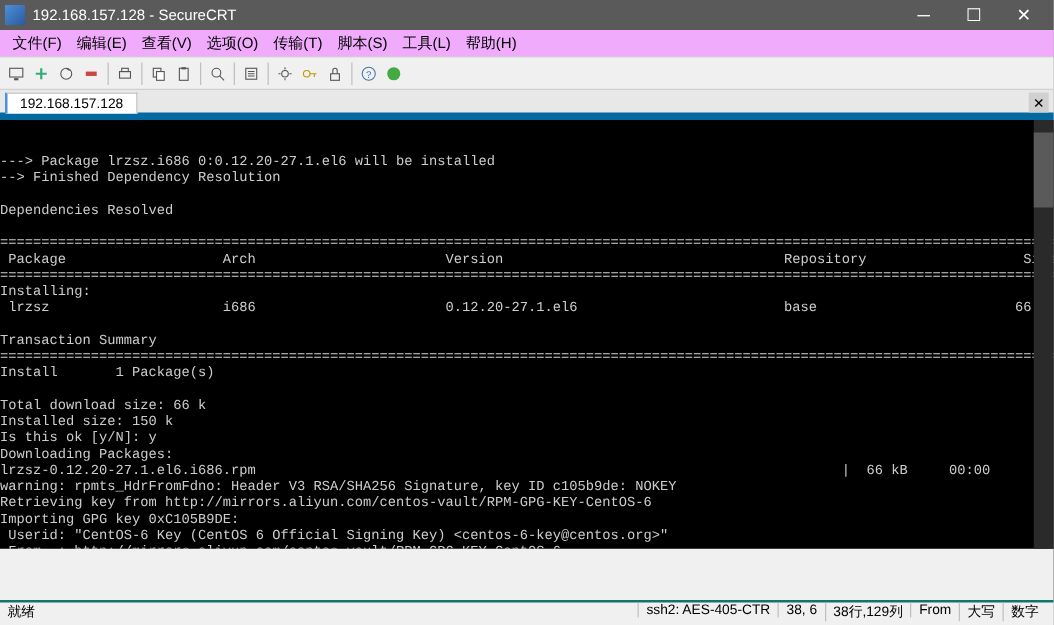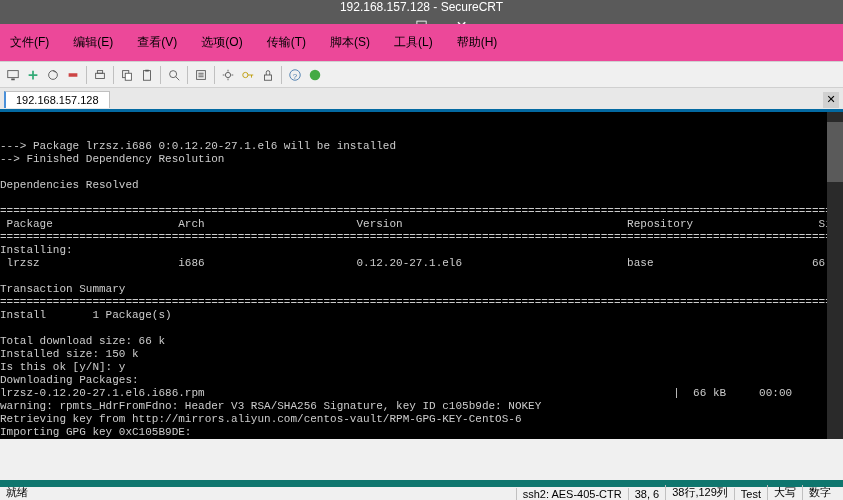--- a/index.html
+++ b/index.html
@@ -1,34 +1,34 @@
 <!DOCTYPE html>
 <html><head>
 <meta charset="utf-8">
 <style>
 * { margin: 0; padding: 0; box-sizing: border-box; }
 body { font-family: "Segoe UI", Tahoma, sans-serif; font-size: 12px; width: 843px; height: 500px; background: #f0f0f0; overflow: hidden; display: flex; flex-direction: column; }
-.titlebar { background: #5a5a5a; color: #fff; height: 24px; display: flex; align-items: center; padding: 0 4px; flex-direction: column; }
+.titlebar { background: #5a5a5a; color: #fff; height: 24px; display: flex; align-items: center; padding: 0 4px; }
 .titlebar .icon { width: 16px; height: 16px; background: linear-gradient(135deg,#4a90d9,#2c5aa0); margin-right: 6px; }
 .titlebar .title { flex: 1; font-size: 12px; }
 .winbtns { display: flex; }
 .winbtn { width: 40px; height: 24px; display: flex; align-items: center; justify-content: center; color: #fff; font-size: 14px; }
-.menubar { background: #ec4899; height: 38px; display: flex; align-items: center; padding: 0 4px; border-bottom: 1px solid #d0d0d0; gap: 12px; }
+.menubar { background: #f0abfc; height: 22px; display: flex; align-items: center; padding: 0 4px; border-bottom: 1px solid #d0d0d0; }
 .menubar span { padding: 2px 6px; cursor: default; }
 .toolbar { background: #f0f0f0; height: 26px; display: flex; align-items: center; padding: 0 4px; gap: 2px; border-bottom: 1px solid #d0d0d0; }
 .tbicon { width: 18px; height: 18px; display: flex; align-items: center; justify-content: center; font-size: 12px; border: 1px solid transparent; }
 .tbicon svg { width: 14px; height: 14px; }
 .tbsep { width: 1px; height: 18px; background: #c0c0c0; margin: 0 2px; }
-.tabbar { background: #e8e8e8; height: 24px; display: flex; align-items: center; padding: 2px 4px 0; border-bottom: 3px solid #0369a1; }
+.tabbar { background: #e8e8e8; height: 24px; display: flex; align-items: center; padding: 2px 4px 0; border-bottom: 6px solid #0369a1; }
 .tab { background: #fff; border: 1px solid #c0c0c0; border-bottom: none; padding: 2px 10px; font-size: 11px; border-left: 2px solid #4a90d9; }
 .tab-close { margin-left: auto; width: 16px; height: 16px; background: #d0d0d0; display: flex; align-items: center; justify-content: center; font-size: 11px; }
 .terminal { flex: 1; background: #000; color: #ccc; font-family: "Consolas","Courier New",monospace; font-size: 11px; line-height: 13px; padding: 2px 0; overflow: hidden; white-space: pre; position: relative; }
 .scrollbar { position: absolute; right: 0; top: 0; bottom: 0; width: 16px; background: #2a2a2a; }
 .scrollthumb { position: absolute; right: 0; width: 16px; background: #5a5a5a; top: 10px; height: 60px; }
-.statusbar { background: #f0f0f0; height: 20px; display: flex; align-items: flex-end; padding: 0 6px; border-top: 7px solid #0f766e; font-size: 11px; margin-top: 41px; }
+.statusbar { background: #f0f0f0; height: 20px; display: flex; align-items: flex-start; padding: 0 6px; border-top: 2px solid #0f766e; font-size: 11px; margin-top: 41px; }
 .statusbar .left { flex: 1; }
 .statusbar .seg { padding: 0 6px; border-left: 1px solid #c0c0c0; }
 </style>
 </head>
 <body>
 
 <div class="titlebar">
   <div class="icon"></div>
   <div class="title">192.168.157.128 - SecureCRT</div>
   <div class="winbtns">
@@ -186,16 +186,16 @@
   <div class="scrollbar">
     <div class="scrollthumb"></div>
   </div>
 </div>
 
 <div class="statusbar">
   <div class="left">就绪</div>
   <div class="seg">ssh2: AES-405-CTR</div>
   <div class="seg">38, 6</div>
   <div class="seg">38行,129列</div>
-  <div class="seg">Test</div>
+  <div class="seg">From</div>
   <div class="seg">大写</div>
   <div class="seg">数字</div>
 </div>
 
 </body></html>

